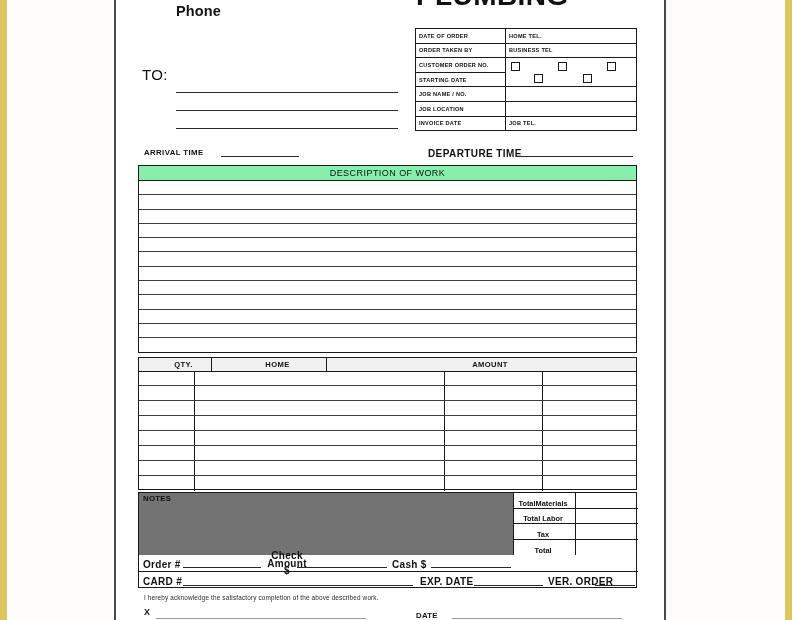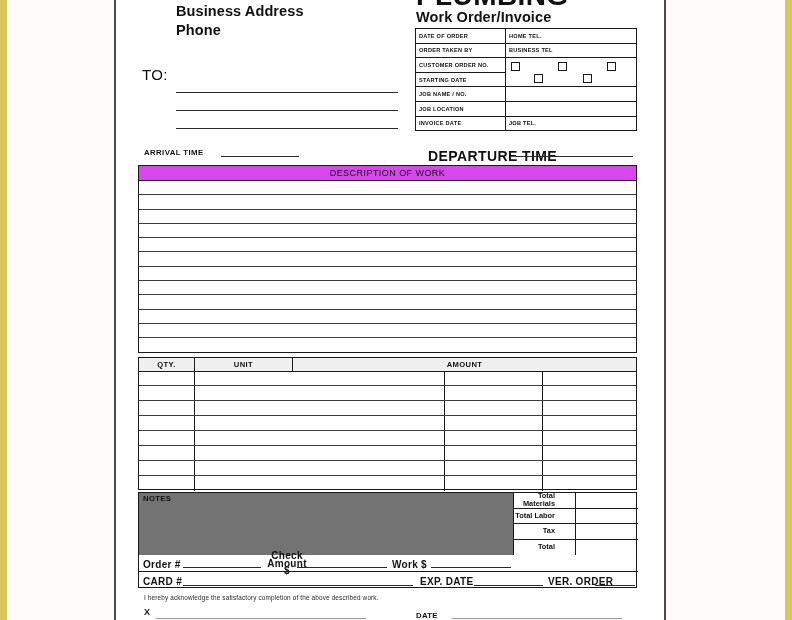--- a/index.html
+++ b/index.html
@@ -46,55 +46,55 @@
     font-size:5.6px;font-weight:bold;letter-spacing:.25px;
   }
   #info-table td{border:1px solid #1a1a1a;padding:0 3px;height:13.6px;vertical-align:middle;white-space:nowrap;}
   #info-table td.lbl{width:83px;}
   .cbrow{position:relative;height:13.6px;}
   .cb{position:absolute;width:7px;height:7px;border:1.3px solid #1a1a1a;background:#fff;}
 
   
   .at-label{position:absolute;left:28px;top:148px;font-size:7.8px;font-weight:bold;letter-spacing:.4px;}
   .at-line{position:absolute;left:105px;top:156px;width:78px;border-top:1.7px solid #2b2b2b;}
-  .dt-label{position:absolute;left:312px;top:148px;font-size:14px;font-weight:bold;letter-spacing:.4px;}
+  .dt-label{position:absolute;left:312px;top:148px;font-size:10px;font-weight:bold;letter-spacing:.4px;}
   .dt-line{position:absolute;left:400px;top:156px;width:117px;border-top:1.7px solid #2b2b2b;}
 
   
   .blk{position:absolute;border:1.6px solid #1a1a1a;background:#fff;box-sizing:border-box;}
   .row-line{border-bottom:1.1px solid #3d3d3d;box-sizing:border-box;}
 
   
   #desc-block{left:22px;top:165px;width:499px;height:188px;}
-  #desc-head{height:15px;background:#d946ef;border-bottom:1.6px solid #1a1a1a;
+  #desc-head{height:15px;background:#86efac;border-bottom:1.6px solid #1a1a1a;
     text-align:center;font-size:9px;letter-spacing:.45px;line-height:15px;box-sizing:border-box;}
   .desc-row{height:14.3px;}
 
   
   #mat-block{left:22px;top:357px;width:499px;height:133px;}
   #mat-head{display:flex;height:13.5px;background:#f0f0f0;border-bottom:1.4px solid #1a1a1a;box-sizing:border-box;
     font-size:7.6px;font-weight:bold;letter-spacing:.4px;}
-  #mat-head .mh{display:flex;align-items:center;justify-content:center;box-sizing:border-box;border-right:1.3px solid #1a1a1a;}
+  #mat-head .mh{display:flex;align-items:center;justify-content:center;box-sizing:border-box;border-right:1.3px solid #1a1a1a;margin-left:17px;}
   #mat-head .mh:last-child{border-right:none;text-align:right;}
   .c-qty{width:56px;}.c-mat{width:250px;}.c-unit{width:98px;}.c-amt{flex:1;}
   .mat-row{display:flex;height:14.9px;box-sizing:border-box;border-bottom:1.1px solid #3d3d3d;}
   .mat-row:last-child{border-bottom:none;}
   .mat-row .mc{box-sizing:border-box;border-right:1.3px solid #1a1a1a;}
   .mat-row .mc:last-child{border-right:none;}
 
   
   #bot-block{left:22px;top:492px;width:499px;height:96px;}
   #notes-area{position:absolute;left:0;top:0;width:375px;height:62px;background:#737373;
      border-right:1.5px solid #1a1a1a;box-sizing:border-box;}
   #notes-label{position:absolute;left:4px;top:1px;font-size:7.8px;font-weight:bold;letter-spacing:.3px;}
   #totals{position:absolute;left:375px;top:0;width:124px;height:62px;}
   .tot-row{display:flex;height:15.5px;box-sizing:border-box;border-bottom:1.3px solid #1a1a1a;}
   .tot-row:last-child{border-bottom:none;}
-  .tot-lbl{width:62px;box-sizing:border-box;text-align:right;padding-right:20px;
-      font-size:7.4px;font-weight:bold;line-height:8px;display:flex;flex-direction:column;
+  .tot-lbl{width:62px;box-sizing:border-box;text-align:right;padding-right:3px;
+      font-size:7.4px;font-weight:bold;line-height:8px;display:flex;flex-direction:row;
       align-items:flex-end;justify-content:center;border-right:1.5px solid #1a1a1a;}
   .tot-val{flex:1;}
 
   #pay-row{position:absolute;left:0;top:62px;width:375px;height:16px;box-sizing:border-box;}
   #card-row{position:absolute;left:0;top:78px;width:499px;height:18px;
       border-top:1.6px solid #1a1a1a;box-sizing:border-box;}
   .plabel{position:absolute;font-size:10px;font-weight:bold;letter-spacing:.3px;}
   .pline{position:absolute;border-top:1.5px solid #2b2b2b;}
 
   
@@ -109,31 +109,29 @@
 
 <div id="stripe-left"></div>
 <div id="page-bg"></div>
 <div id="stripe-right"></div>
 <div id="rule-left"></div>
 <div id="rule-right"></div>
 
 <div id="sheet">
 
   <div class="hdr-biz">
-    <div>Business Address</div>
     <div>Phone</div>
   </div>
 
   <div class="to-label">TO:</div>
   <div class="to-line to-l1"></div>
   <div class="to-line to-l2"></div>
   <div class="to-line to-l3"></div>
 
   <div class="title-plumbing">PLUMBING</div>
-  <div class="title-sub">Work Order/Invoice</div>
 
   <table id="info-table">
     <tbody>
         <tr>
       <td class="lbl">DATE OF ORDER</td>
       <td>HOME TEL.</td>
     </tr>
     <tr>
       <td class="lbl">ORDER TAKEN BY</td>
       <td>BUSINESS TEL</td>
@@ -189,21 +187,21 @@
         <div class="desc-row row-line"></div>
         <div class="desc-row row-line"></div>
         <div class="desc-row row-line"></div>
         <div class="desc-row row-line" style="border-bottom: none;"></div>
       </div>
   </div>
 
   <div class="blk" id="mat-block">
     <div id="mat-head">
       <div class="mh c-qty">QTY.</div>
-      <div class="mh c-unit">UNIT</div>
+      <div class="mh c-unit">HOME</div>
       <div class="mh c-amt">AMOUNT</div>
     </div>
     <div id="mat-rows">
         <div class="mat-row">
           <div class="mc c-qty"></div>
           <div class="mc c-mat"></div>
           <div class="mc c-unit"></div>
           <div class="mc c-amt"></div>
         </div>
         <div class="mat-row">
@@ -282,21 +280,21 @@
     <div id="pay-row">
       <span class="plabel" style="left:4px;top:4px;">Order #</span>
       <span class="pline" style="left:44px;top:12px;width:78px;"></span>
 
       <span class="plabel" style="left:124px;top:-3px;line-height:7.6px;text-align:center;width:48px;">
         <span>Check</span><br>
         <span>Amount $</span>
       </span>
       <span class="pline" style="left:158px;top:12px;width:90px;"></span>
 
-      <span class="plabel" style="left:253px;top:4px;">Work $</span>
+      <span class="plabel" style="left:253px;top:4px;">Cash $</span>
       <span class="pline" style="left:292px;top:12px;width:80px;"></span>
     </div>
 
     <div id="card-row">
       <span class="plabel" style="left:4px;top:4px;">CARD #</span>
       <span class="pline" style="left:44px;top:13px;width:230px;"></span>
       <span class="plabel" style="left:281px;top:4px;">EXP. DATE</span>
       <span class="pline" style="left:335px;top:13px;width:69px;"></span>
       <span class="plabel" style="left:409px;top:4px;">VER. ORDER</span>
       <span class="pline" style="left:456px;top:13px;width:40px;"></span>

